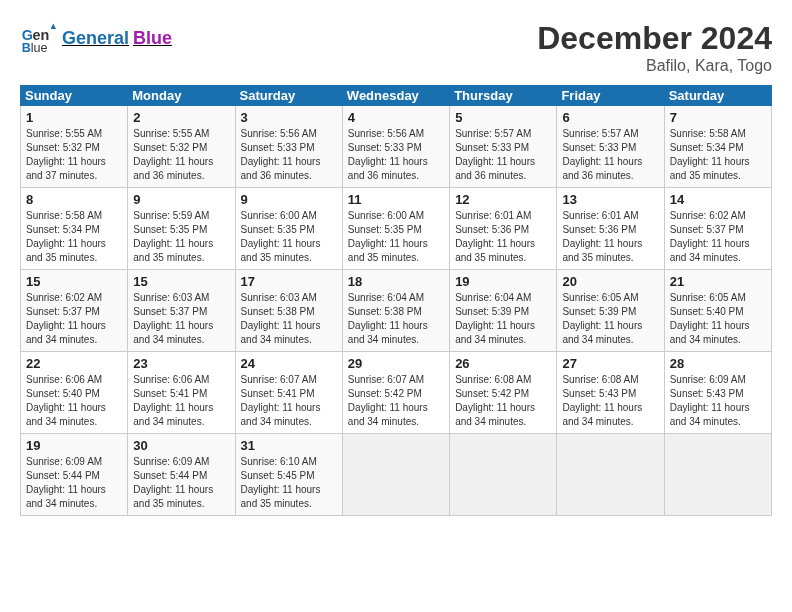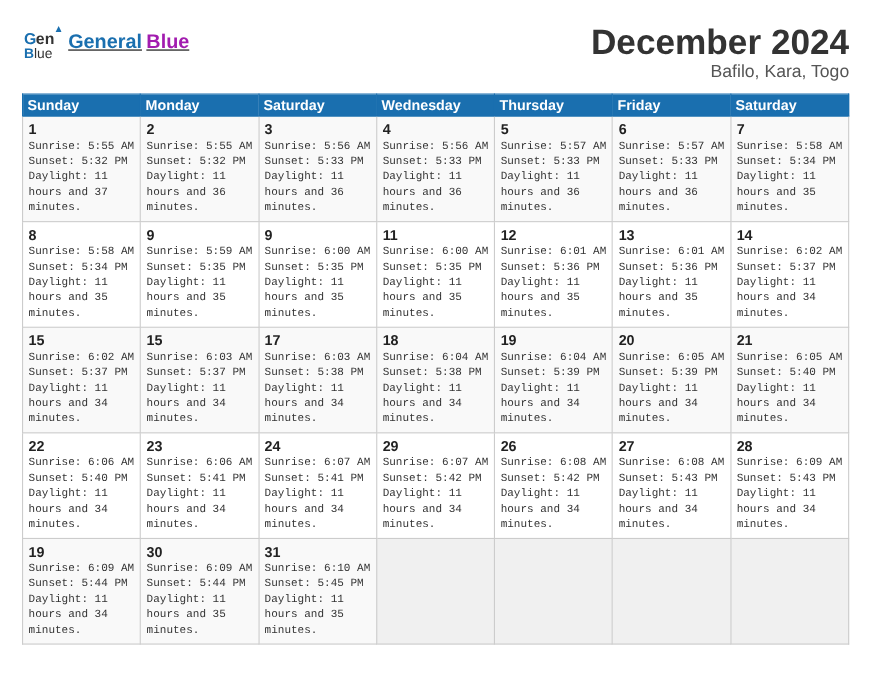--- a/index.html
+++ b/index.html
@@ -69,21 +69,20 @@
       font-size: 13px;
       font-weight: bold;
       color: #222;
       display: block;
       margin-bottom: 2px;
     }
     .day-info {
       font-size: 10px;
       color: #333;
       line-height: 1.4;
-      font-family: Liberation Mono, monospace;
     }
     .empty-cell {
       background-color: #f0f0f0 !important;
     }
   </style>
 </head>
 <body>
 
 <div class="header">
   <div class="logo">

